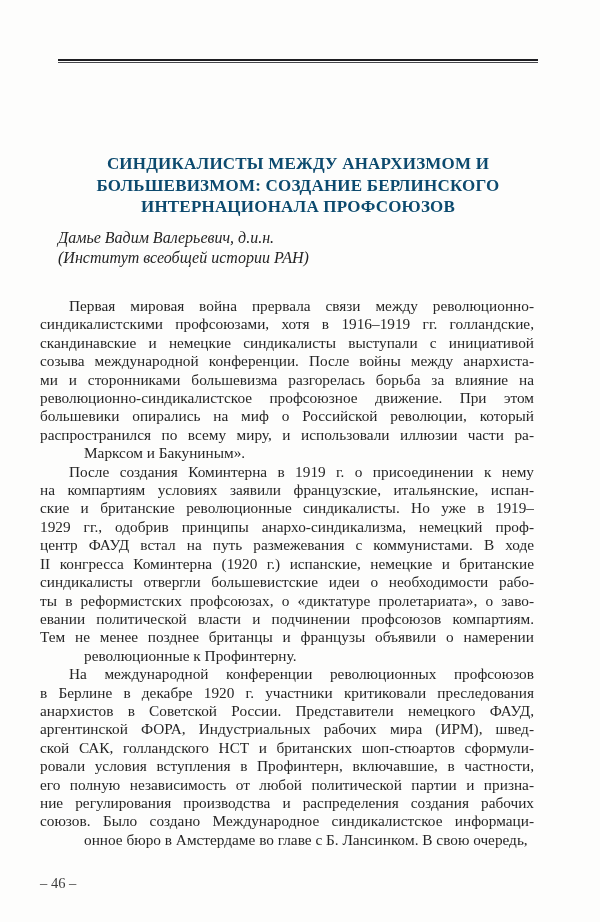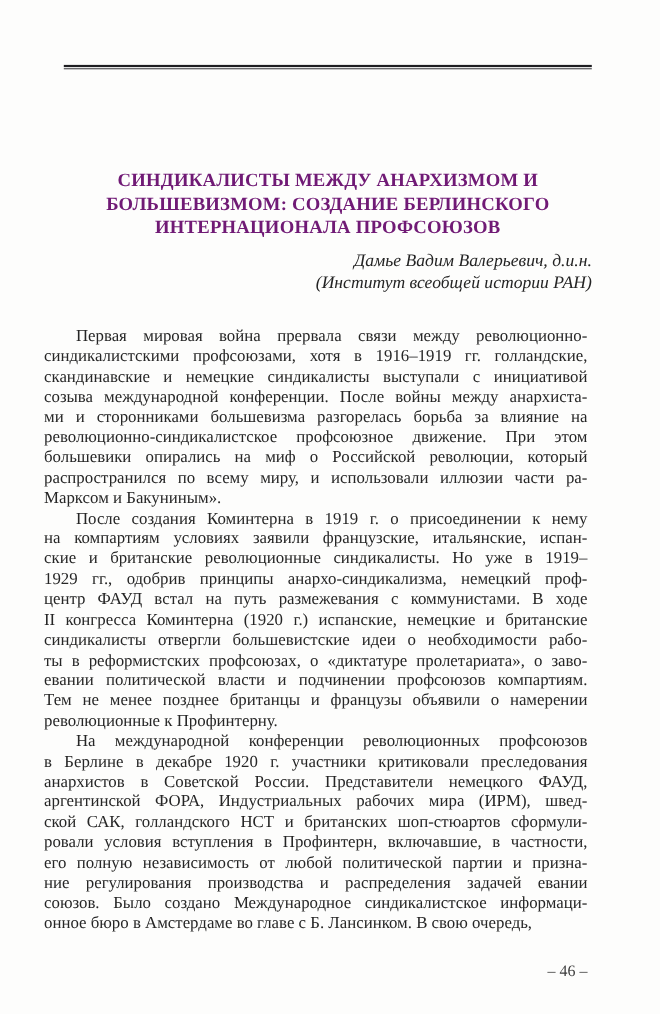--- a/index.html
+++ b/index.html
@@ -25,56 +25,56 @@
     position: absolute;
     left: 58px;
     top: 153px;
     width: 480px;
     margin: 0;
     text-align: center;
     font-size: 17px;
     font-weight: bold;
     line-height: 21.5px;
     letter-spacing: 0.2px;
-    color: #701a75;
+    color: #0c4a6e;
   }
   .title-line { display: block; }
   .byline {
     position: absolute;
     left: 58px;
     top: 228px;
     width: 480px;
-    text-align: right;
+    text-align: left;
     font-style: italic;
     font-size: 16px;
     line-height: 20px;
     color: #242424;
   }
   .body-text {
     position: absolute;
     left: 40px;
     top: 297px;
     width: 494px;
     font-size: 15.3px;
     line-height: 18.4px;
   }
   .paragraph { margin: 0; }
   .line {
     text-align: justify;
     text-align-last: justify;
     white-space: normal;
   }
   .line.first { text-indent: 29px; }
-  .line.last { text-align-last: left; }
+  .line.last { text-align-last: left; margin-left: 44px; }
   .page-number {
     position: absolute;
     left: 40px;
     top: 875px;
     width: 494px;
-    text-align: right;
+    text-align: left;
     font-size: 14.5px;
     color: #3c3c3c;
   }
 </style>
 </head>
 <body>
 
 <div class="page">
   <div class="top-rule"></div>
 
@@ -115,20 +115,20 @@
         <div class="line last">революционные к Профинтерну.</div>
       </div>
       <div class="paragraph">
         <div class="line first">На международной конференции революционных профсоюзов</div>
         <div class="line">в Берлине в декабре 1920 г. участники критиковали преследования</div>
         <div class="line">анархистов в Советской России. Представители немецкого ФАУД,</div>
         <div class="line">аргентинской ФОРА, Индустриальных рабочих мира (ИРМ), швед-</div>
         <div class="line">ской САК, голландского НСТ и британских шоп-стюартов сформули-</div>
         <div class="line">ровали условия вступления в Профинтерн, включавшие, в частности,</div>
         <div class="line">его полную независимость от любой политической партии и призна-</div>
-        <div class="line">ние регулирования производства и распределения задачей евании</div>
+        <div class="line">ние регулирования производства и распределения создания рабочих</div>
         <div class="line">союзов. Было создано Международное синдикалистское информаци-</div>
         <div class="line last">онное бюро в Амстердаме во главе с Б. Лансинком. В свою очередь,</div>
       </div>
     </div>
 
   <div class="page-number">– 46 –</div>
 </div>
 
 </body></html>

